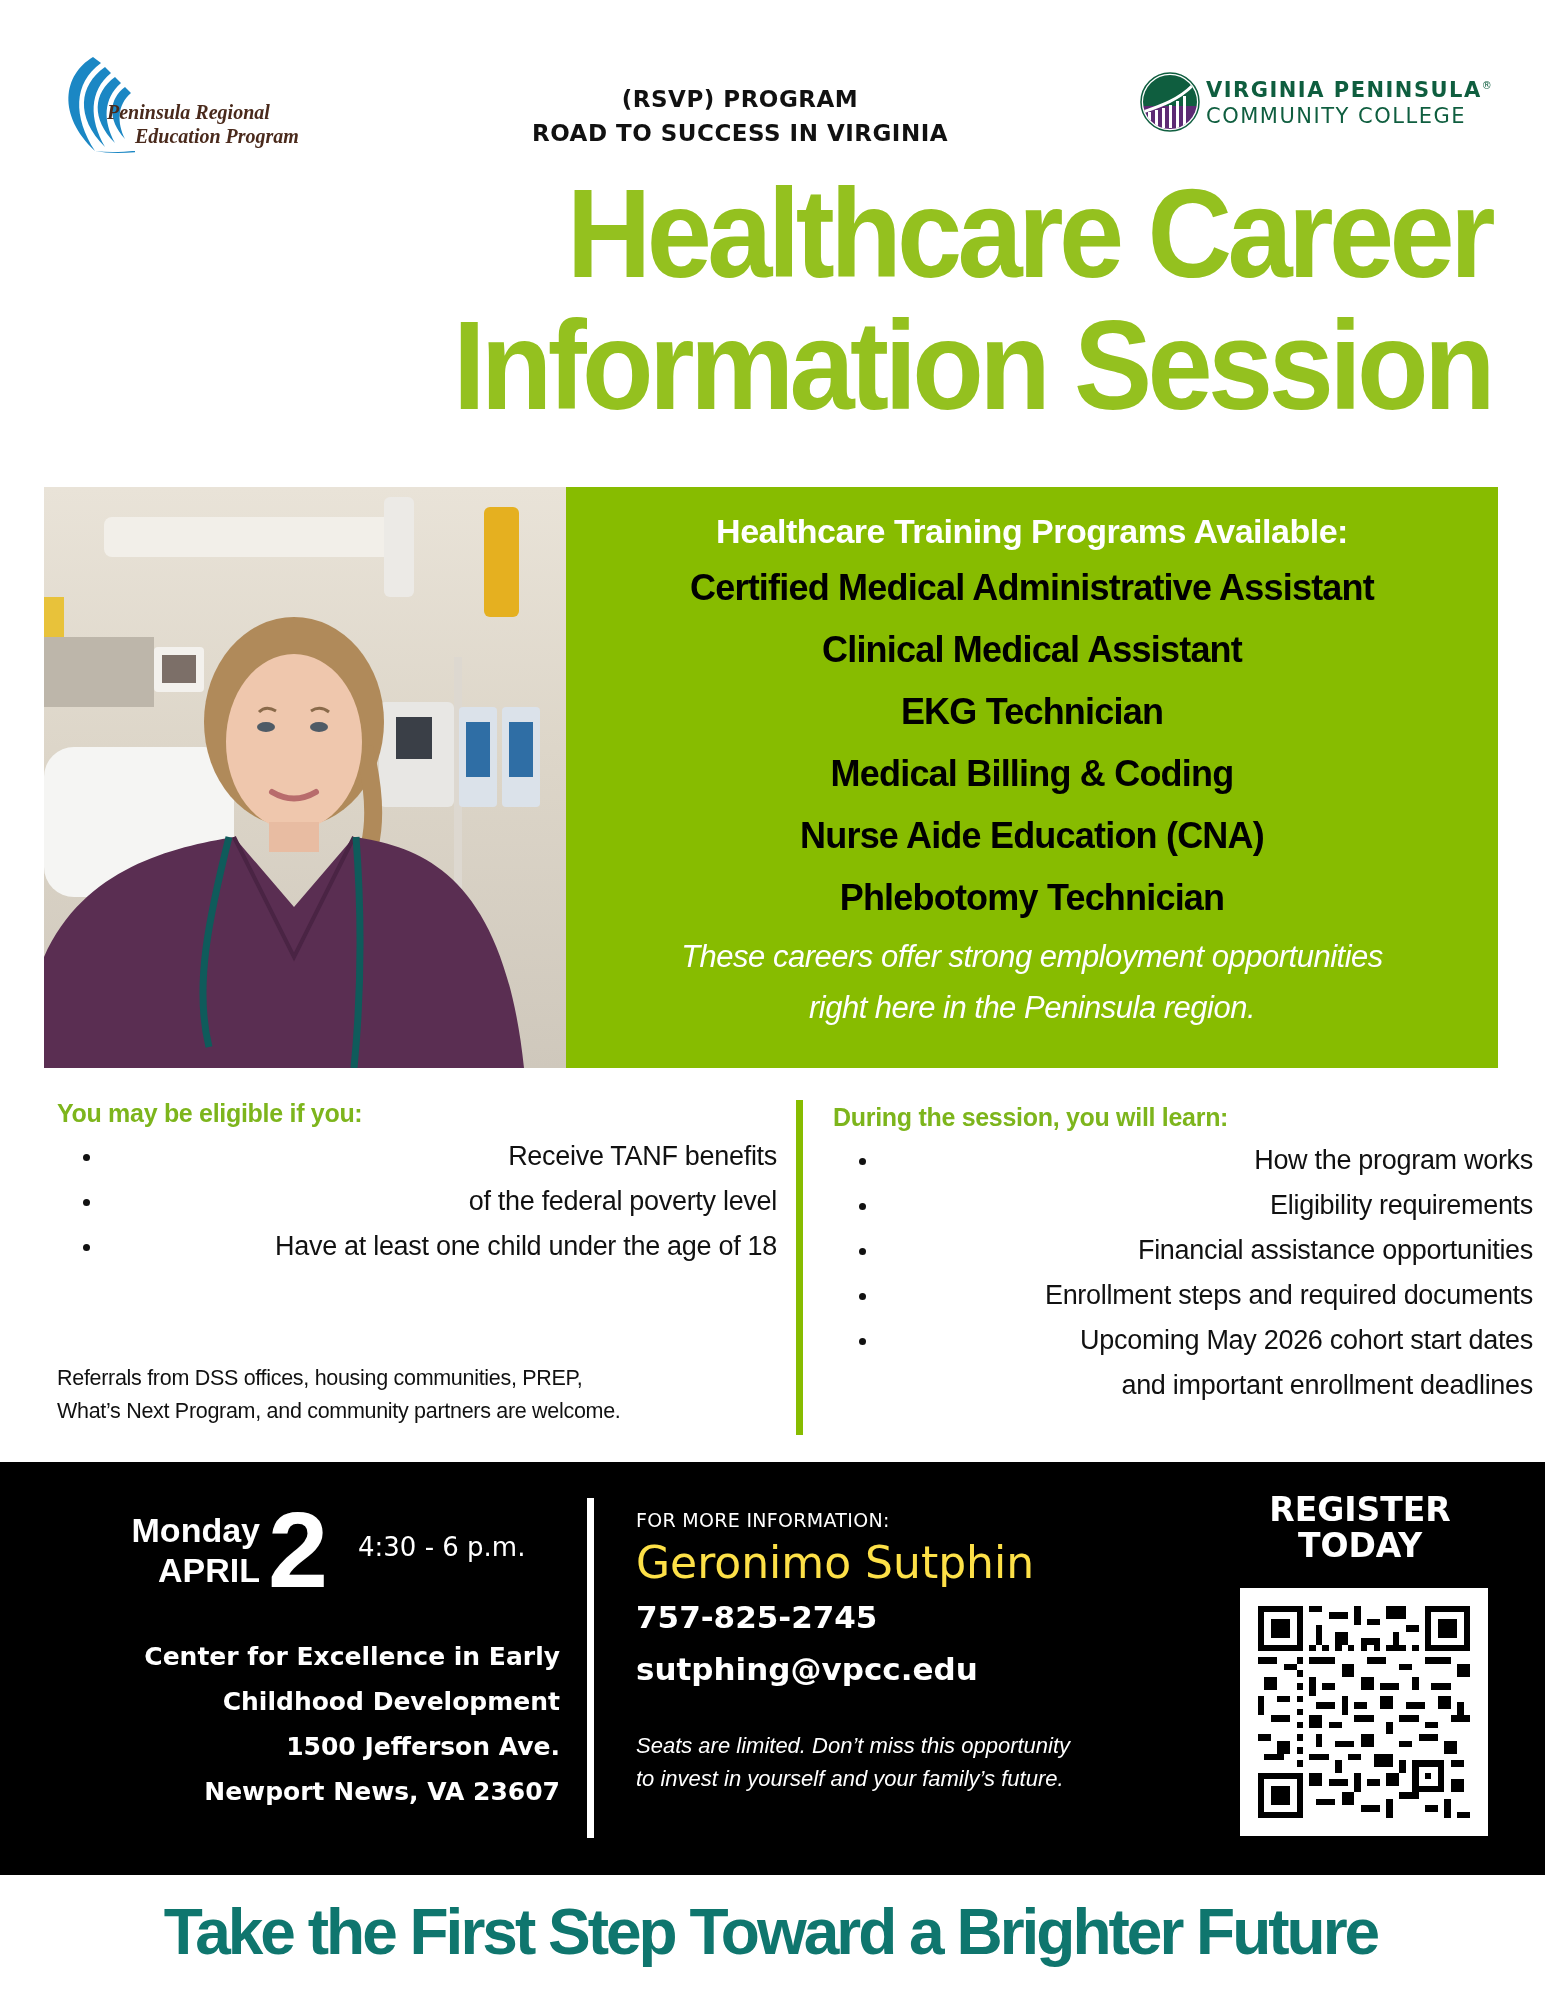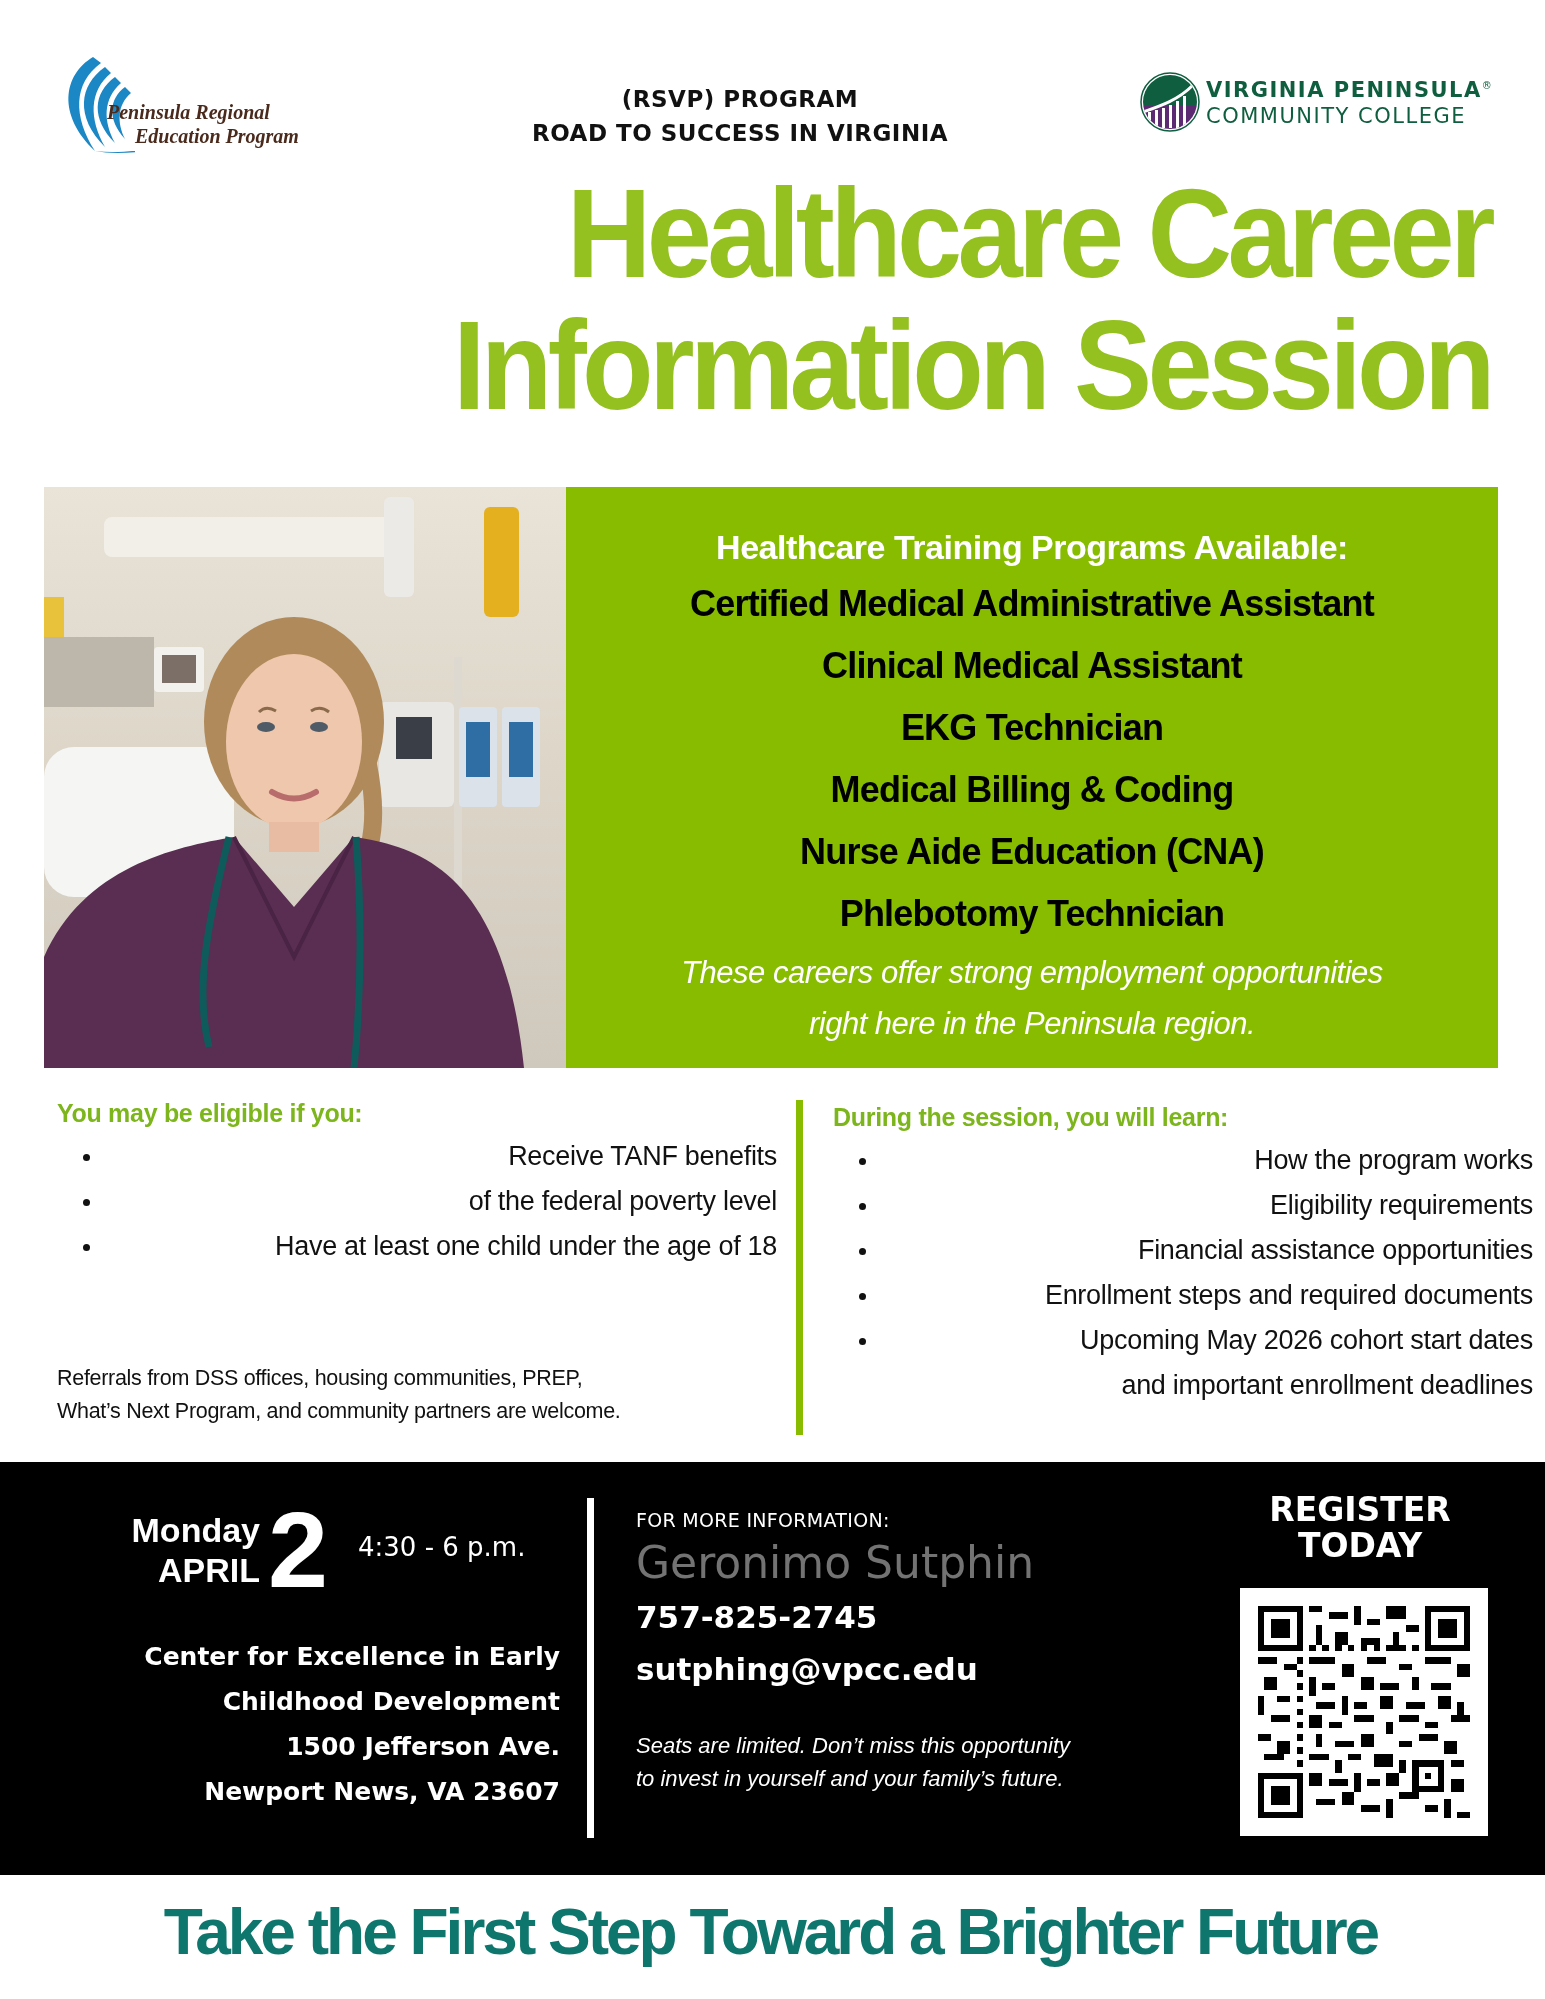--- a/index.html
+++ b/index.html
@@ -41,21 +41,21 @@
   }
   .main-title span { display: block; transform: scaleX(0.93); }
 
   
   .photo {
     position: absolute; left: 44px; top: 487px; width: 522px; height: 581px; overflow: hidden;
     background: linear-gradient(180deg, #e9e3d8 0%, #ddd6c9 45%, #cfc8bc 100%);
   }
   .programs-box {
     position: absolute; left: 566px; top: 487px; width: 932px; height: 581px; background: #87bc00;
-    text-align: center; padding-top: 34px;
+    text-align: center; padding-top: 18px;
   }
   .programs-heading {
     font-family: "Liberation Sans", sans-serif; font-weight: bold; color: #ffffff;
     font-size: 34px; line-height: 52px; letter-spacing: -0.5px;
   }
   .program-item {
     font-family: "Liberation Sans", sans-serif; font-weight: bold; color: #000;
     font-size: 36px; line-height: 62px; letter-spacing: -0.8px;
   }
   .programs-tagline {
@@ -108,21 +108,21 @@
   .venue {
     position: absolute; left: 40px; top: 172px; width: 520px; text-align: right;
     font-family: "DejaVu Sans", sans-serif; font-weight: bold; font-size: 25px; line-height: 45px; color: #fff;
   }
   .white-vbar { position: absolute; left: 587px; top: 36px; width: 7px; height: 340px; background: #fff; }
   .contact { position: absolute; left: 636px; top: 45px; width: 560px; }
   .contact-label {
     font-family: "DejaVu Sans", sans-serif; font-size: 19px; line-height: 26px; color: #fff; letter-spacing: 0.3px;
   }
   .contact-name {
-    font-family: "DejaVu Sans", sans-serif; font-size: 44px; line-height: 56px; color: #737373; margin-top: 2px;
+    font-family: "DejaVu Sans", sans-serif; font-size: 44px; line-height: 56px; color: #fde047; margin-top: 2px;
   }
   .contact-phone, .contact-email {
     font-family: "DejaVu Sans", sans-serif; font-weight: bold; font-size: 31px; line-height: 52px; color: #fff;
   }
   .contact-note {
     margin-top: 34px;
     font-family: "Liberation Sans", sans-serif; font-style: italic; font-size: 22px; line-height: 33px; color: #fff;
   }
   .register { position: absolute; left: 1230px; top: 30px; width: 260px; text-align: center; }
   .register-label {

